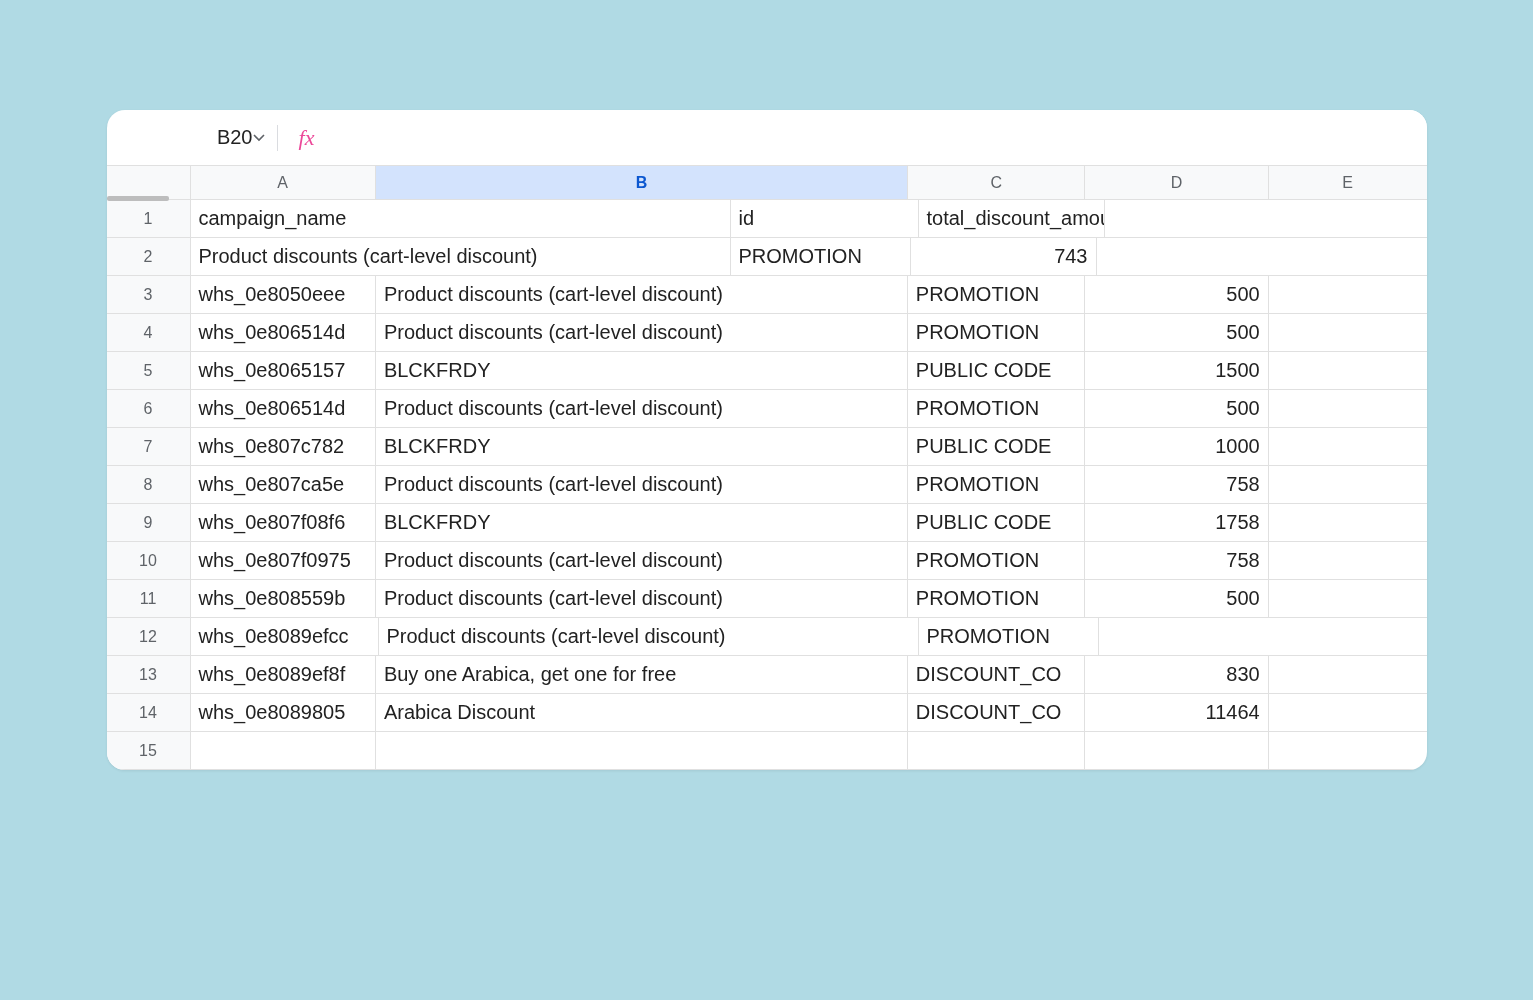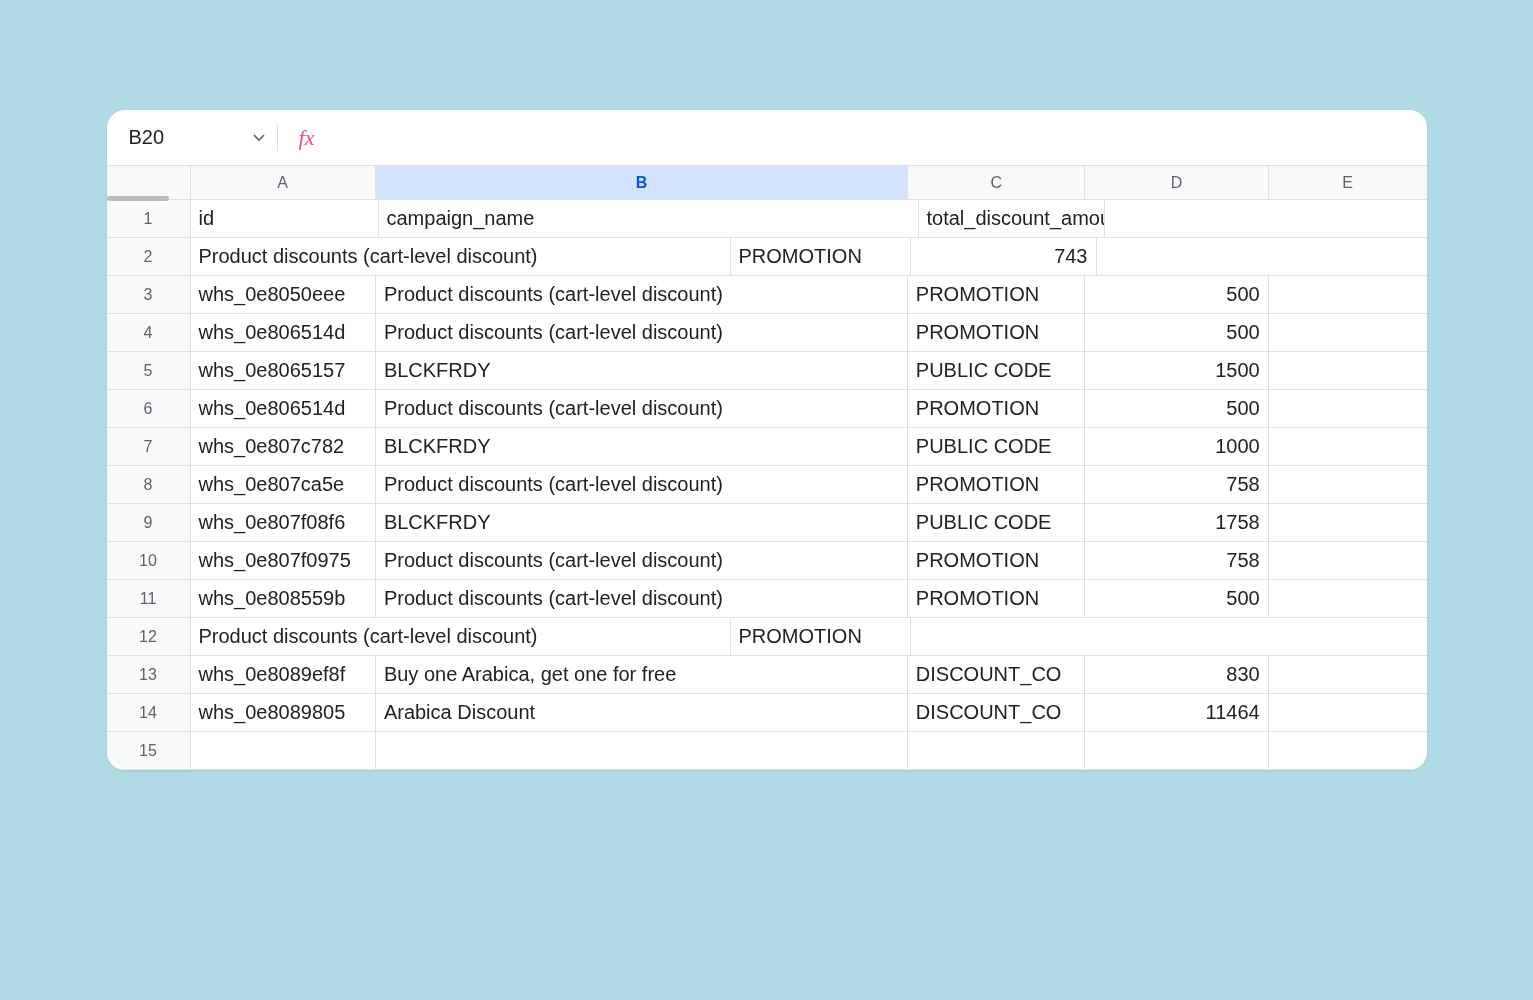--- a/index.html
+++ b/index.html
@@ -25,21 +25,21 @@
       height: 56px;
       border-bottom: 1px solid #e0e0e0;
     }
     .name-box {
       width: 170px;
       font-size: 20px;
       color: #222;
       padding-left: 22px;
       display: flex;
       align-items: center;
-      justify-content: space-between;
+      justify-content: flex-end;
       height: 100%;
     }
     .name-box-chevron {
       color: #5f6368;
       padding-right: 12px;
     }
     .fx-sep {
       width: 1px;
       height: 26px;
       background: #dadce0;
@@ -163,22 +163,22 @@
     <div class="col-headers" id="col-headers">
         <div class="col-header cA">A</div>
         <div class="col-header cB selected">B</div>
         <div class="col-header cC">C</div>
         <div class="col-header cD">D</div>
         <div class="col-header cE">E</div>
       </div>
     <div id="rows">
         <div class="row">
           <div class="row-header">1</div>
+          <div class="cell cB">campaign_name</div>
           <div class="cell cA">id</div>
-          <div class="cell cB">campaign_name</div>
           <div class="cell cD">total_discount_amount</div>
           <div class="cell cE"></div>
         </div>
         <div class="row">
           <div class="row-header">2</div>
           <div class="cell cB">Product discounts (cart-level discount)</div>
           <div class="cell cC">PROMOTION</div>
           <div class="cell cD right">743</div>
           <div class="cell cE"></div>
         </div>
@@ -249,20 +249,21 @@
         <div class="row">
           <div class="row-header">11</div>
           <div class="cell cA">whs_0e808559b</div>
           <div class="cell cB">Product discounts (cart-level discount)</div>
           <div class="cell cC">PROMOTION</div>
           <div class="cell cD right">500</div>
           <div class="cell cE"></div>
         </div>
         <div class="row">
           <div class="row-header">12</div>
+          <div class="cell cA">whs_0e8089efcc</div>
           <div class="cell cB">Product discounts (cart-level discount)</div>
           <div class="cell cC">PROMOTION</div>
           <div class="cell cE"></div>
         </div>
         <div class="row">
           <div class="row-header">13</div>
           <div class="cell cA">whs_0e8089ef8f</div>
           <div class="cell cB">Buy one Arabica, get one for free</div>
           <div class="cell cC">DISCOUNT_CO</div>
           <div class="cell cD right">830</div>

